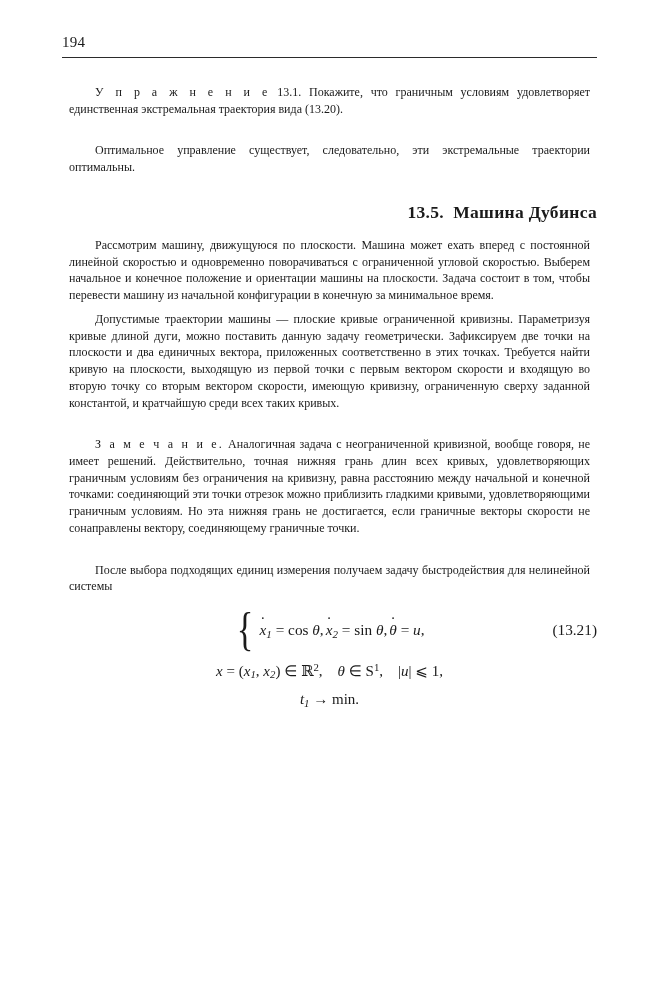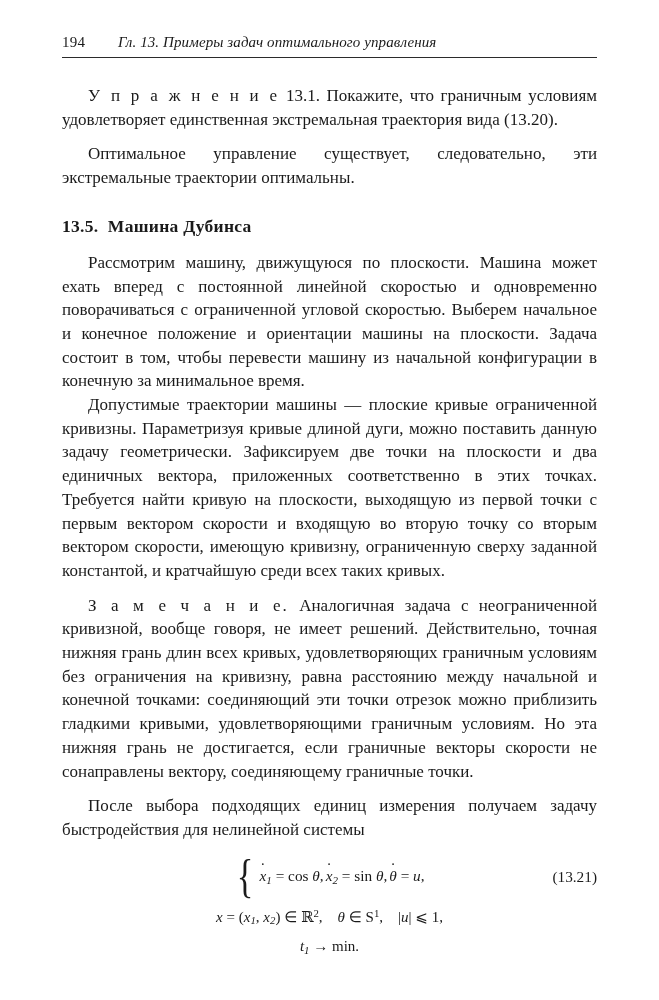--- a/index.html
+++ b/index.html
@@ -32,35 +32,35 @@
     width: 56px;
     font-size: 15px;
     letter-spacing: 0.2px;
   }
   .header .runhead {
     font-style: italic;
     font-size: 15px;
     letter-spacing: 0.1px;
   }
   p {
-    margin: 0;
+    margin: 7px;
     text-align: justify;
     text-justify: inter-word;
-    font-size: 17px;
+    font-size: 12px;
     line-height: 1.395;
     hyphens: manual;
   }
   p.indent {
     text-indent: 26px;
   }
   .gap {
     height: 11px;
   }
   .section-title {
-    text-align: left;
+    text-align: right;
     font-size: 17.5px;
     font-weight: bold;
     margin: 26px 0 14px 0;
     letter-spacing: 0.3px;
   }
   .spaced {
     letter-spacing: 2.1px;
   }
   .ital {
     font-style: italic;
@@ -144,21 +144,20 @@
     font-style: normal;
   }
 </style>
 </head>
 <body>
 
 <div class="page">
 
   <div class="header">
     <div class="pageno">194</div>
-    <div class="runhead">Гл. 13. Примеры задач оптимального управления</div>
   </div>
 
   <p class="indent"><span class="spaced">У п р а ж н е н и е</span> <span>13.1. Покажите, что граничным условиям удовлетворяет единственная экстремальная траектория вида (13.20).</span></p>
 
   <div class="gap"></div>
 
   <p class="indent">Оптимальное управление существует, следовательно, эти экстремальные траектории оптимальны.</p>
 
   <div class="section-title"><span>13.5.</span>&nbsp; <span>Машина Дубинса</span></div>
 

